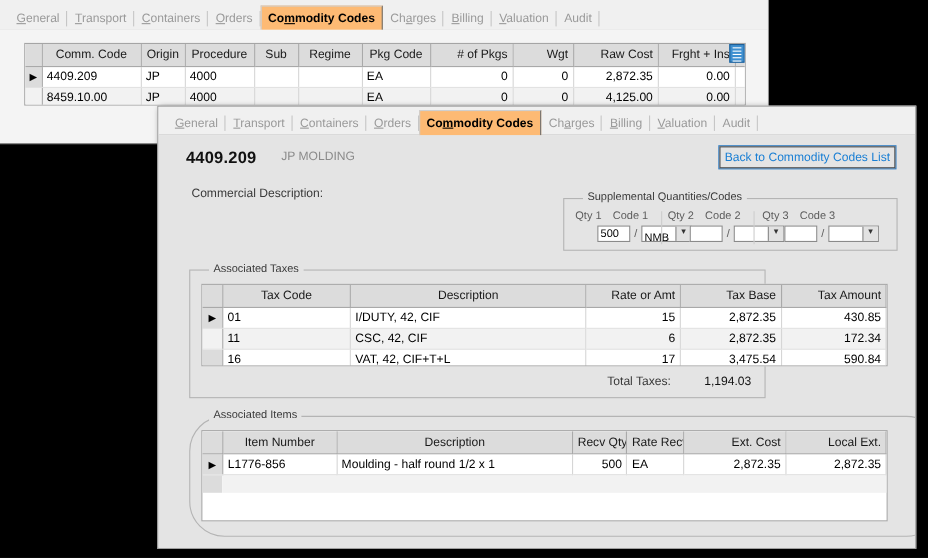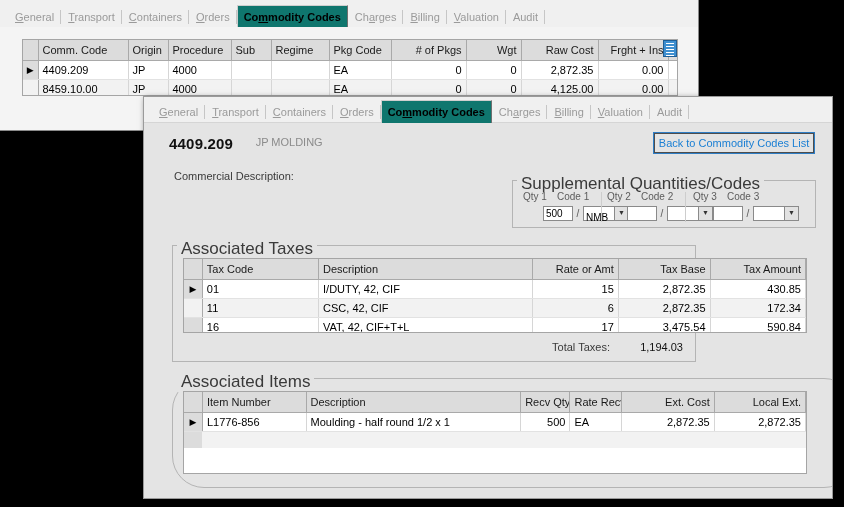--- a/index.html
+++ b/index.html
@@ -91,21 +91,21 @@
     height: 20px;
     line-height: 20px;
     color: #9a9a9a;
     white-space: nowrap;
     cursor: default;
     background: transparent;
   }
   .tab.active {
     color: #000000;
     font-weight: bold;
-    background: #0f766e;
+    background: #fdba74;
     border-left: 1px solid #cfcfcf;
     border-top: 1px solid #cfcfcf;
     border-right: 1px solid #6f6f6f;
     height: 22px;
     line-height: 22px;
     margin-bottom: -1px;
     padding: 0 6px;
   }
   .tab .sep {
     position: absolute;
@@ -128,21 +128,21 @@
   .grid table {
     border-collapse: collapse;
     width: 100%;
     table-layout: fixed;
   }
   .grid th {
     background: #dcdcdc;
     border-right: 1px solid #a9a9a9;
     border-bottom: 1px solid #a9a9a9;
     font-weight: normal;
-    text-align: left;
+    text-align: center;
     padding: 2px 4px;
     height: 16px;
     color: #1a1a1a;
     font-size: 11px;
     overflow: hidden;
     white-space: nowrap;
   }
   .grid th.num { text-align: right; }
   .grid th.rowhdr {
     width: 15px;
@@ -263,24 +263,24 @@
   }
 
   
   .groupbox {
     position: absolute;
     border: 1px solid #b4b4b4;
     box-sizing: border-box;
   }
   .groupbox > .gb-title {
     position: absolute;
-    left: 4px; top: -7px;
+    left: 17px; top: -7px;
     background: #e4e4e4;
     padding: 0 4px;
-    font-size: 17px;
+    font-size: 10px;
     color: #3a3a3a;
     white-space: nowrap;
   }
 
   #supp-group {
     left: 368px; top: 57px;
     width: 304px;
     height: 48px;
   }
   .supp-cell {

